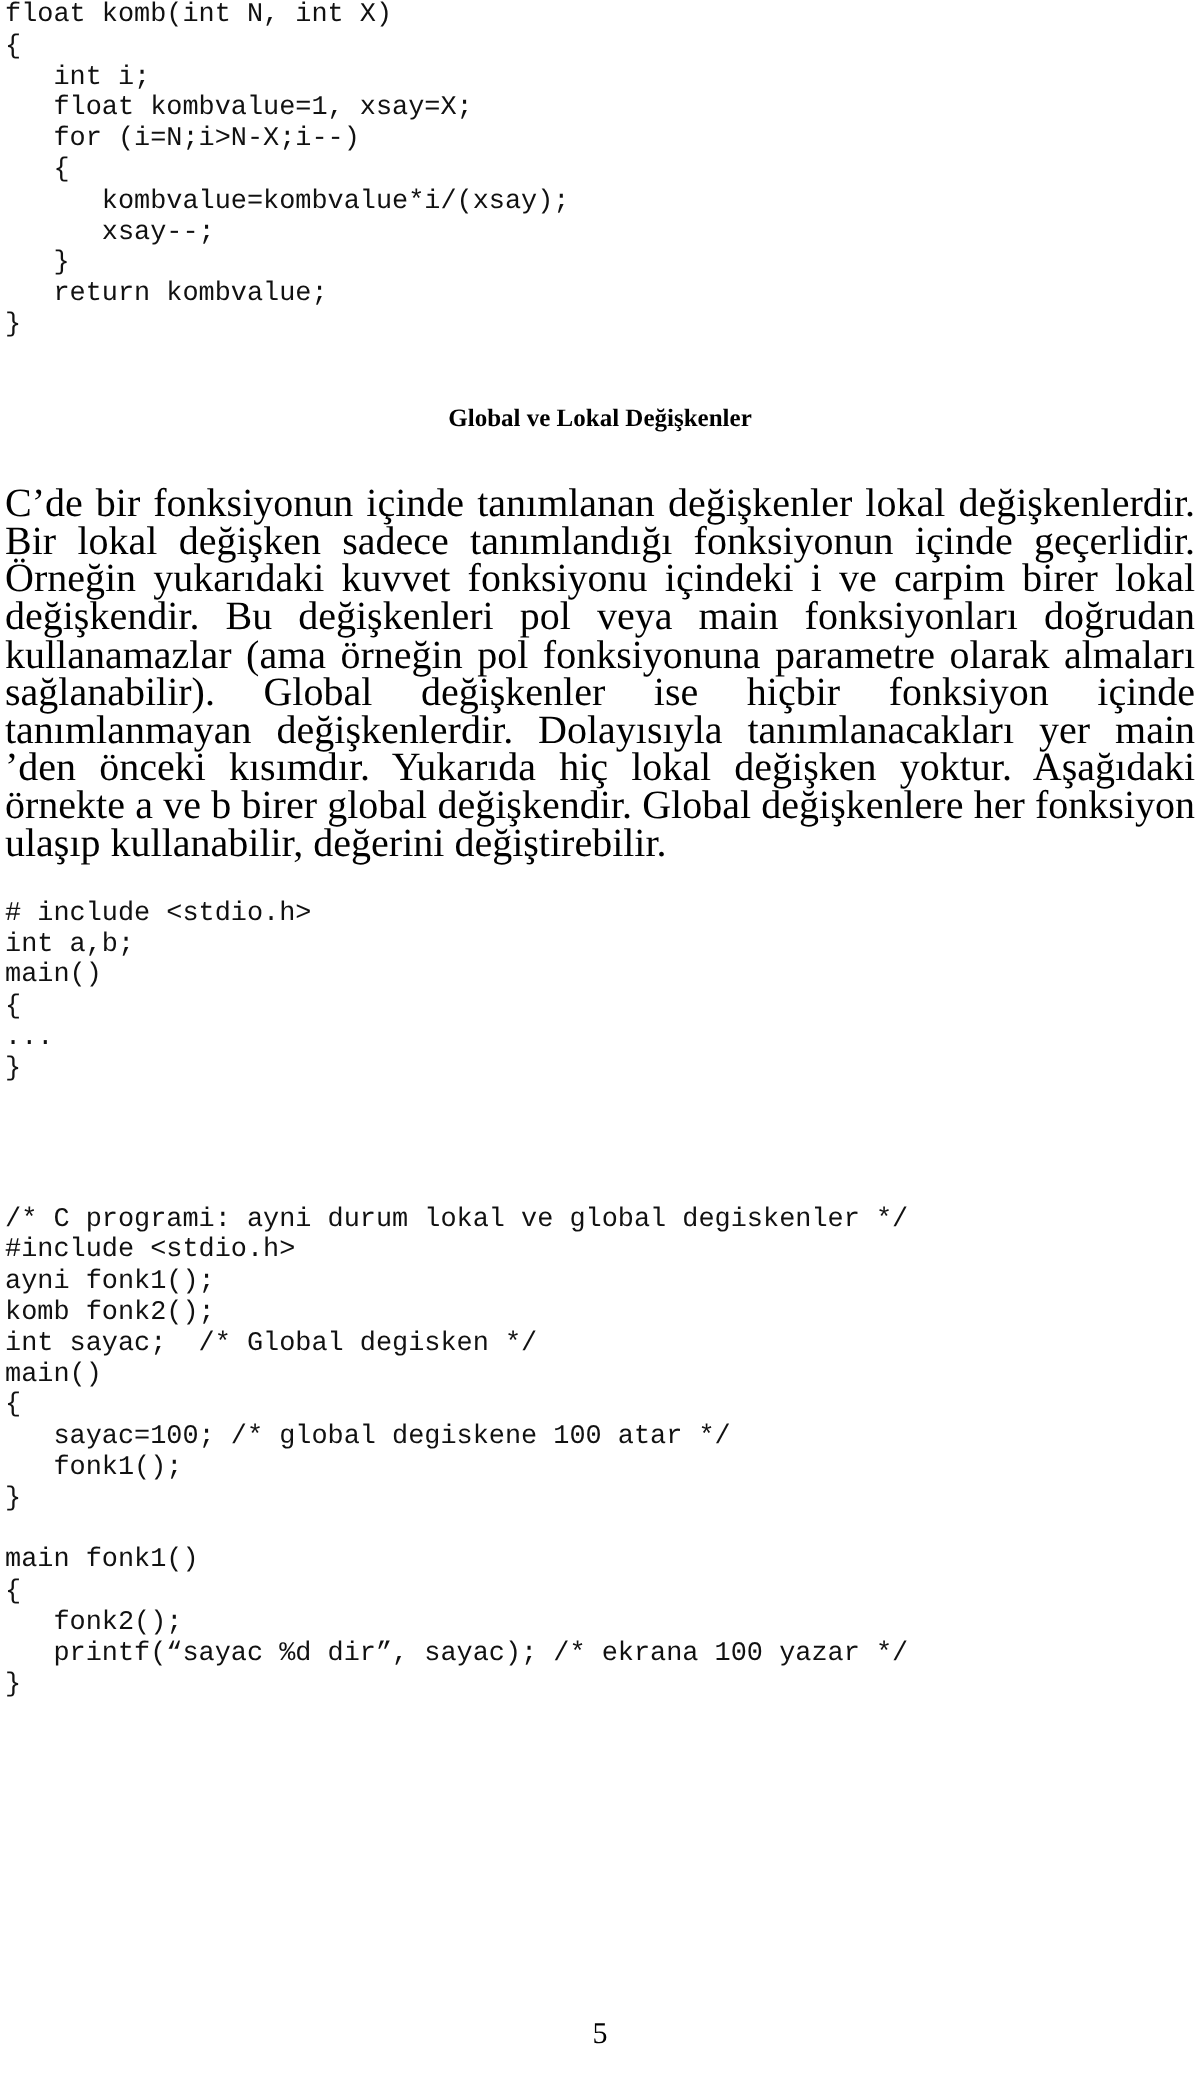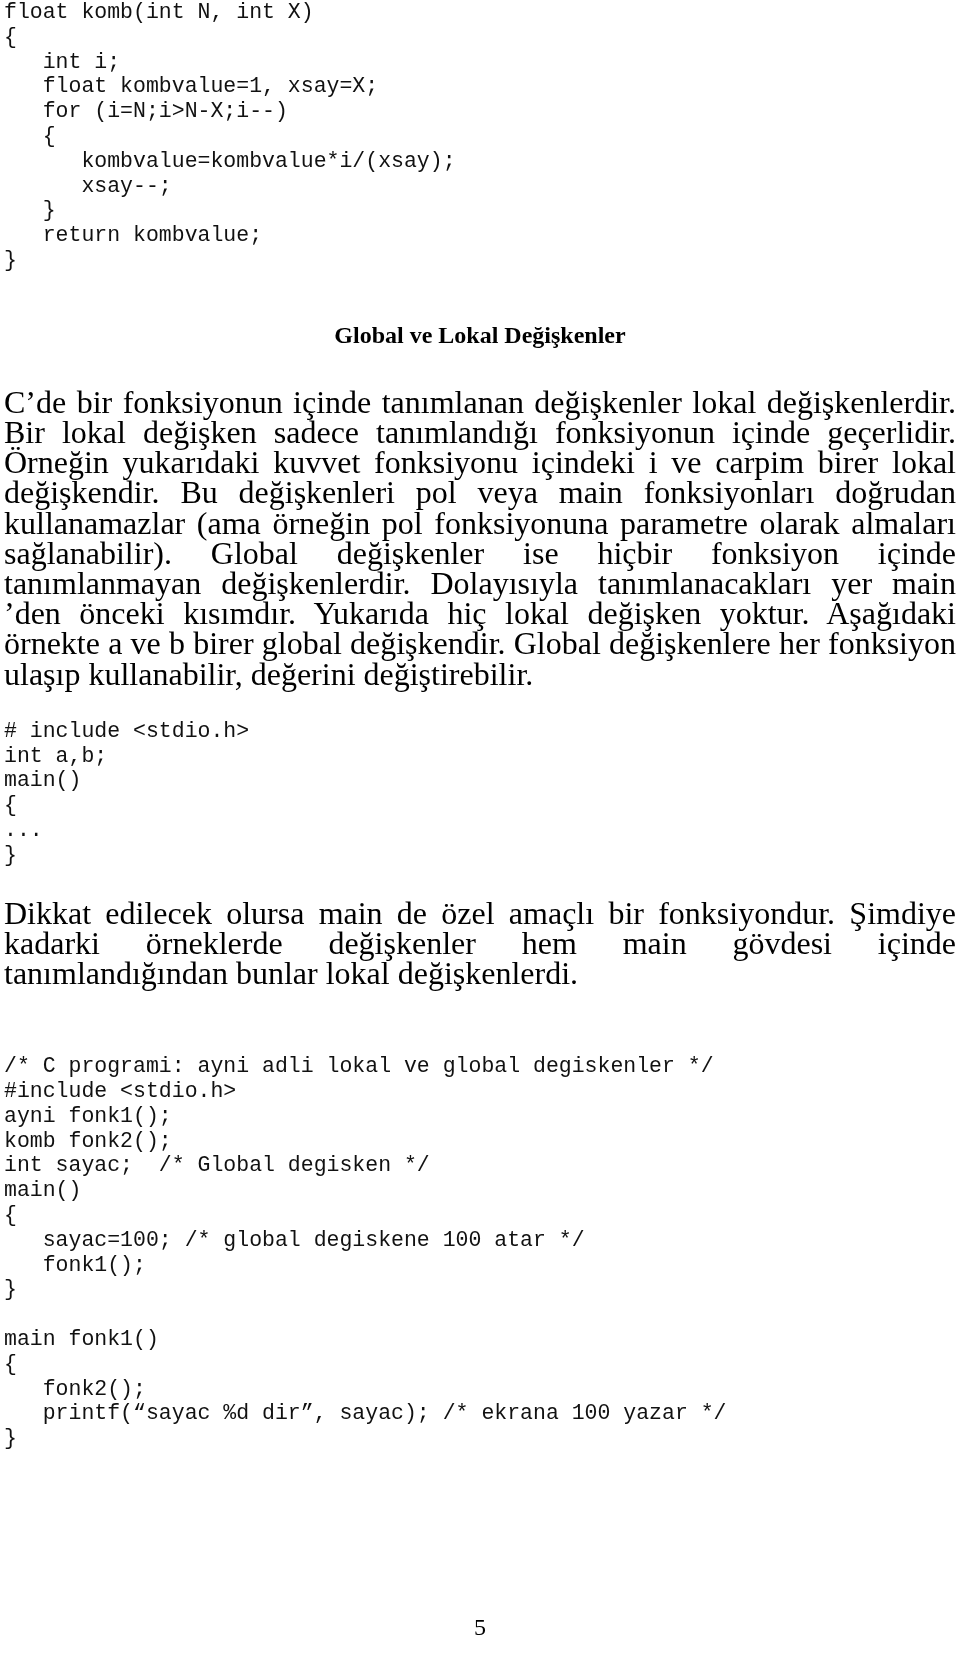--- a/index.html
+++ b/index.html
@@ -32,21 +32,21 @@
 
   .code-line {
     white-space: pre;
     min-height: 24.8px;
   }
 
   
   .section-heading {
     font-family: "Liberation Serif", "DejaVu Serif", serif;
     font-weight: bold;
-    font-size: 24px;
+    font-size: 20px;
     text-align: center;
     margin: 0;
     line-height: 32px;
   }
 
   
   .body-par {
     font-family: "Liberation Serif", "DejaVu Serif", serif;
     font-size: 32px;
     line-height: 30.2px;
@@ -115,28 +115,27 @@
 
     <pre class="code-block"><span class="code-line"># include &lt;stdio.h&gt;</span>
 <span class="code-line">int a,b;</span>
 <span class="code-line">main()</span>
 <span class="code-line">{</span>
 <span class="code-line">...</span>
 <span class="code-line">}</span></pre>
 
     <div class="sp-2"></div>
 
-    <p class="body-par">Dikkat edilecek olursa main de özel amaçlı bir fonksiyondur. Şimdiye kadarki örneklerde değişkenler hem main gövdesi içinde tanımlandığından bunlar lokal değişkenlerdi.</p>
 
     <div class="sp-3"></div>
 
 
     <div class="sp-2"></div>
 
-    <pre class="code-block"><span class="code-line">/* C programi: ayni adli lokal ve global degiskenler */</span>
+    <pre class="code-block"><span class="code-line">/* C programi: ayni durum lokal ve global degiskenler */</span>
 <span class="code-line">#include &lt;stdio.h&gt;</span>
 <span class="code-line">ayni fonk1();</span>
 <span class="code-line">komb fonk2();</span>
 <span class="code-line">int sayac;  /* Global degisken */</span>
 <span class="code-line">main()</span>
 <span class="code-line">{</span>
 <span class="code-line">   sayac=100; /* global degiskene 100 atar */</span>
 <span class="code-line">   fonk1();</span>
 <span class="code-line">}</span>
 <span class="code-line"></span>

